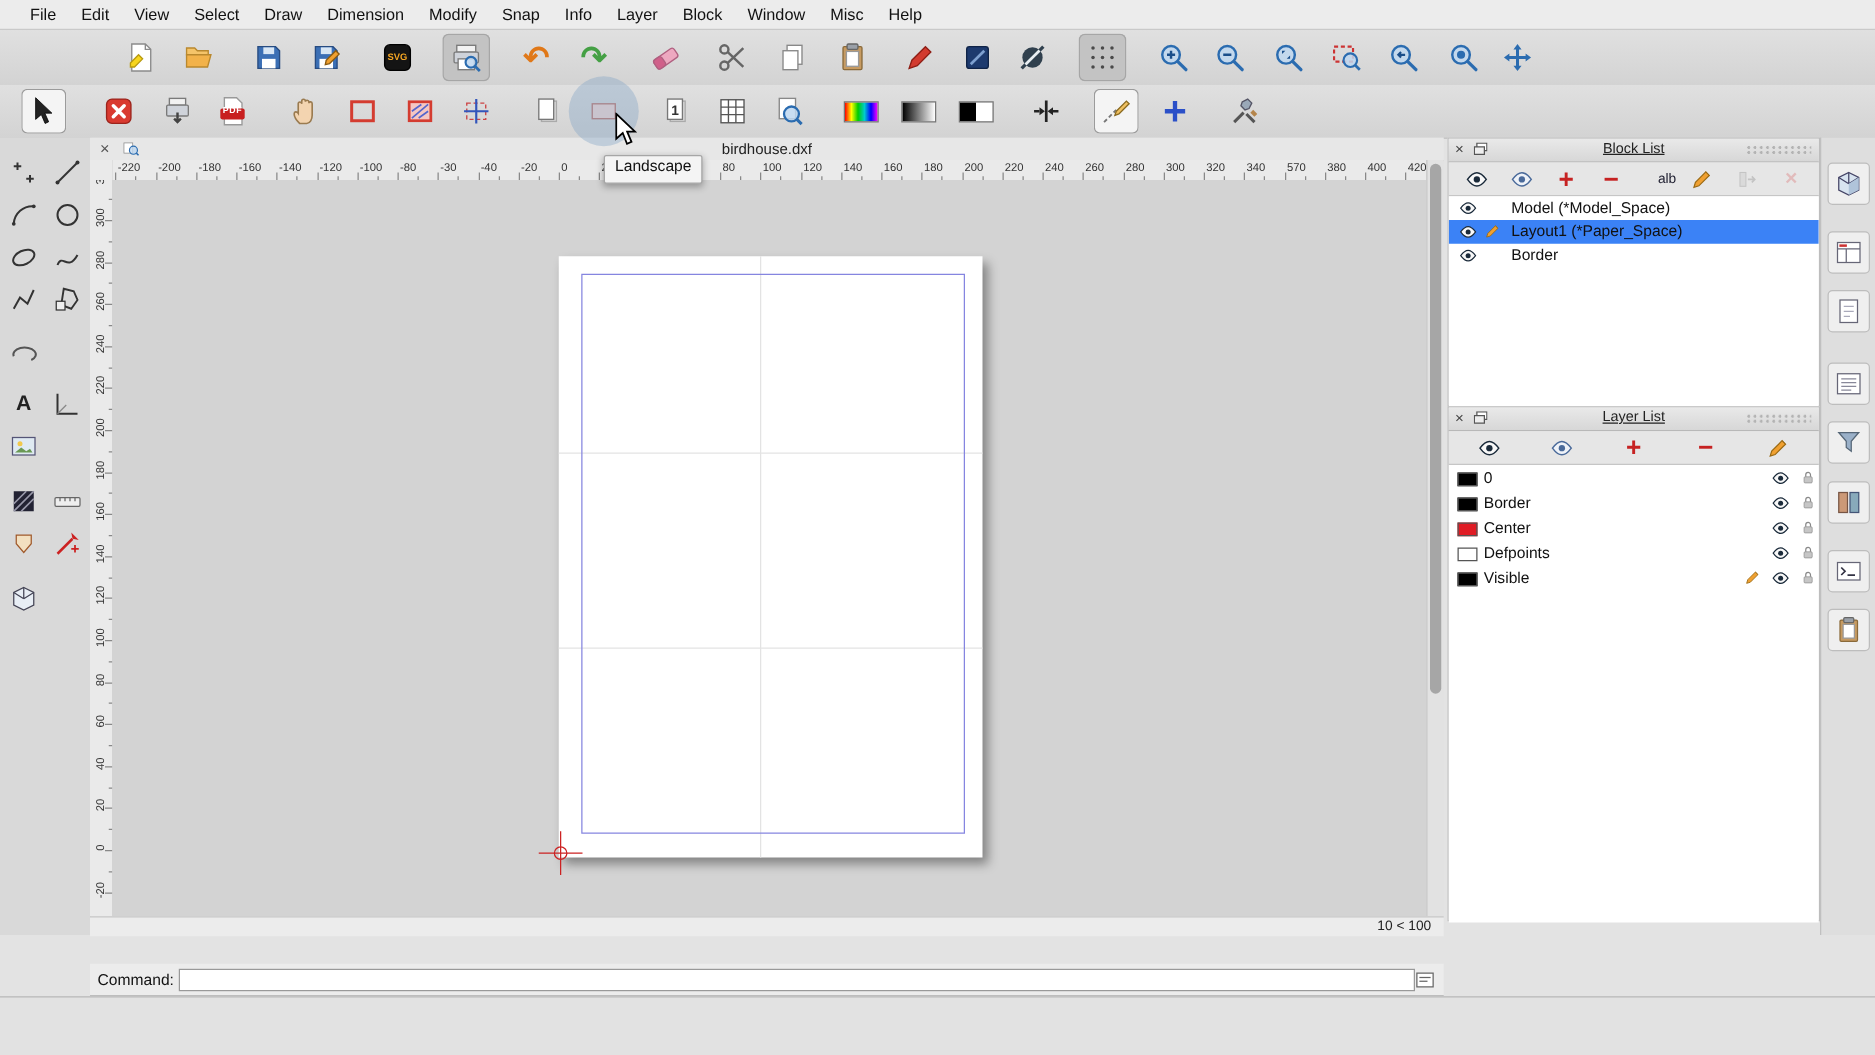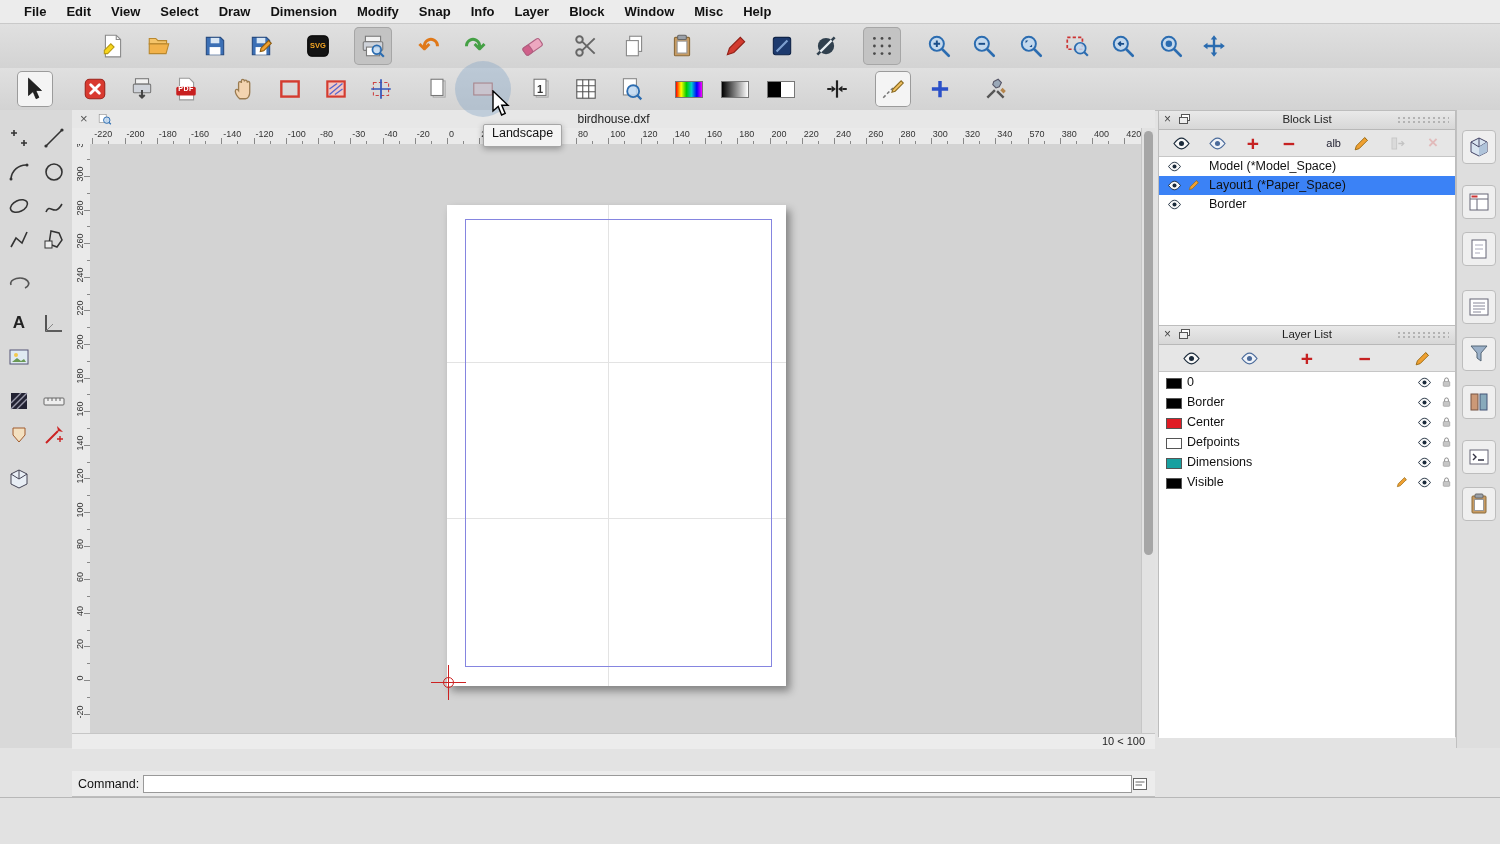--- a/index.html
+++ b/index.html
@@ -3,21 +3,21 @@
 <meta charset="utf-8">
 <style>
   html,body{margin:0;padding:0;width:1500px;height:844px;overflow:hidden;
     font-family:"Liberation Sans",sans-serif;background:#e3e3e3;color:#111;}
   #app{position:relative;width:1500px;height:844px;}
 
   
   .menubar{position:absolute;left:0;top:0;width:1500px;height:24px;background:#ececec;
     border-bottom:1px solid #c9c9c9;display:flex;align-items:center;padding-left:14px;
     box-sizing:border-box;font-size:13px;}
-  .menu-item{padding:0 10px;white-space:nowrap;font-weight:bold;}
+  .menu-item{padding:0 10px;white-space:nowrap;}
 
   
   .toolbar{position:absolute;left:0;width:1500px;background:linear-gradient(#e0e0e0,#d3d3d3);}
   #toolbar1{top:24px;height:44px;border-bottom:1px solid #c2c2c2;}
   #toolbar2{top:68px;height:42px;border-bottom:1px solid #bdbdbd;}
   .tbtn{position:absolute;width:38px;height:38px;top:3px;border-radius:5px;}
   #toolbar2 .tbtn{width:36px;height:36px;}
   .tbtn .icw svg{width:26px;height:26px;}
   .tbtn.pressed{background:#c3c3c3;box-shadow:inset 0 0 0 1px #a6a6a6;}
   .tbtn.active{background:#f4f4f4;box-shadow:inset 0 0 0 1px #9b9b9b;}
@@ -93,21 +93,21 @@
   #statusbar{position:absolute;left:0;top:797px;width:1500px;height:47px;background:#e2e2e2;
     border-top:1px solid #b8b8b8;font-size:11.5px;color:#222;}
 
   
   .panel{position:absolute;left:1158px;width:298px;background:#ececec;border:1px solid #bdbdbd;
     box-sizing:border-box;}
   #block-panel{top:110px;height:215px;}
   #layer-panel{top:325px;height:412px;}
   .ptitle{position:relative;height:18px;background:linear-gradient(#e9e9e9,#d7d7d7);
     border-bottom:1px solid #b8b8b8;font-size:11.5px;}
-  .ptitle .cap{position:absolute;left:0;right:0;top:2px;text-align:center;color:#222;}
+  .ptitle .cap{position:absolute;left:0;right:0;top:2px;text-align:center;color:#222;text-decoration:underline;}
   .ptitle .tclose{position:absolute;left:5px;top:1px;font-size:12px;color:#444;}
   .ptitle .tfloat{position:absolute;left:20px;top:3px;width:11px;height:11px;}
   .ptitle .tfloat svg{width:11px;height:11px;}
   .grip{position:absolute;right:6px;top:5px;width:52px;height:8px;
     background:radial-gradient(circle at 2px 2px,#b3b3b3 1px,transparent 1.3px);
     background-size:5px 4px;}
   .ptools{position:relative;height:26px;background:#e6e6e6;border-bottom:1px solid #c6c6c6;
     display:flex;align-items:center;justify-content:space-around;padding:0 4px;}
   .pnl-btn{width:32px;height:22px;display:flex;align-items:center;justify-content:center;}
   .pnl-btn svg{width:19px;height:19px;}
@@ -1054,32 +1054,20 @@
           <span class="lr-eye"><svg viewBox="0 0 24 24">
               <path d="M2.5 12C6 7.2 9 5.2 12 5.2s6 2 9.5 6.8c-3.5 4.8-6.5 6.8-9.5 6.8s-6-2-9.5-6.8z" fill="#f8f8f8" stroke="#1a2a3a" stroke-width="1.5"></path>
               <circle cx="12" cy="12" r="3.2" fill="#1a2a3a"></circle>
             </svg></span>
           <span class="lr-lock"><svg viewBox="0 0 24 24">
               <rect x="6" y="11" width="12" height="9" rx="1.5" fill="#c6c6c6" stroke="#888"></rect>
               <path d="M8.5 11V8a3.5 3.5 0 0 1 7 0v3" fill="none" stroke="#888" stroke-width="1.8"></path>
             </svg></span>
         </div>
         <div class="row lrow">
-          <span class="swatch" style="background: rgb(24, 160, 160);"></span>
-          <span class="l-label">Dimensions</span>
-          <span class="lr-eye"><svg viewBox="0 0 24 24">
-              <path d="M2.5 12C6 7.2 9 5.2 12 5.2s6 2 9.5 6.8c-3.5 4.8-6.5 6.8-9.5 6.8s-6-2-9.5-6.8z" fill="#f8f8f8" stroke="#1a2a3a" stroke-width="1.5"></path>
-              <circle cx="12" cy="12" r="3.2" fill="#1a2a3a"></circle>
-            </svg></span>
-          <span class="lr-lock"><svg viewBox="0 0 24 24">
-              <rect x="6" y="11" width="12" height="9" rx="1.5" fill="#c6c6c6" stroke="#888"></rect>
-              <path d="M8.5 11V8a3.5 3.5 0 0 1 7 0v3" fill="none" stroke="#888" stroke-width="1.8"></path>
-            </svg></span>
-        </div>
-        <div class="row lrow">
           <span class="swatch" style="background: rgb(0, 0, 0);"></span>
           <span class="l-label">Visible</span>
           <span class="lr-pencil"><svg viewBox="0 0 24 24">
               <path d="M4 20l1.5-5L16 4.5l3.5 3.5L9 18.5 4 20z" fill="#f0a030" stroke="#9a6a14" stroke-width="1.2"></path>
               <path d="M16 4.5l3.5 3.5" stroke="#9a6a14"></path>
             </svg></span>
           <span class="lr-eye"><svg viewBox="0 0 24 24">
               <path d="M2.5 12C6 7.2 9 5.2 12 5.2s6 2 9.5 6.8c-3.5 4.8-6.5 6.8-9.5 6.8s-6-2-9.5-6.8z" fill="#f8f8f8" stroke="#1a2a3a" stroke-width="1.5"></path>
               <circle cx="12" cy="12" r="3.2" fill="#1a2a3a"></circle>
             </svg></span>

